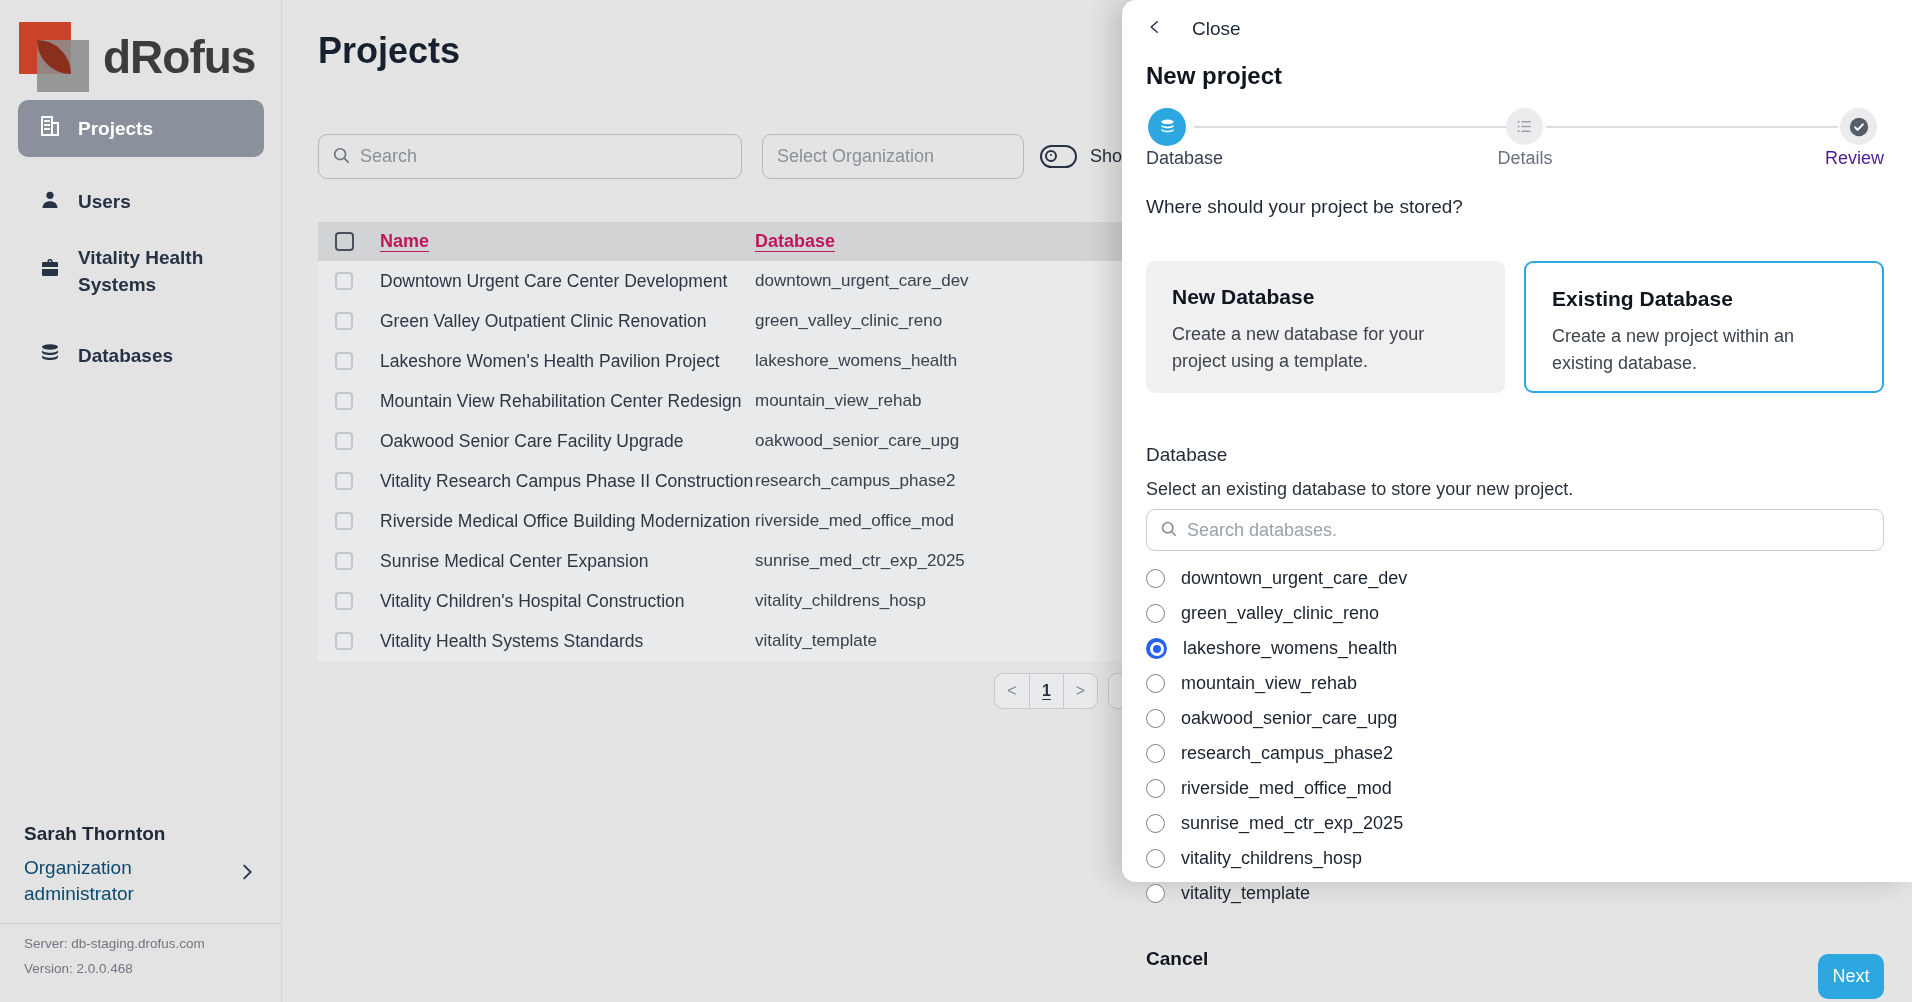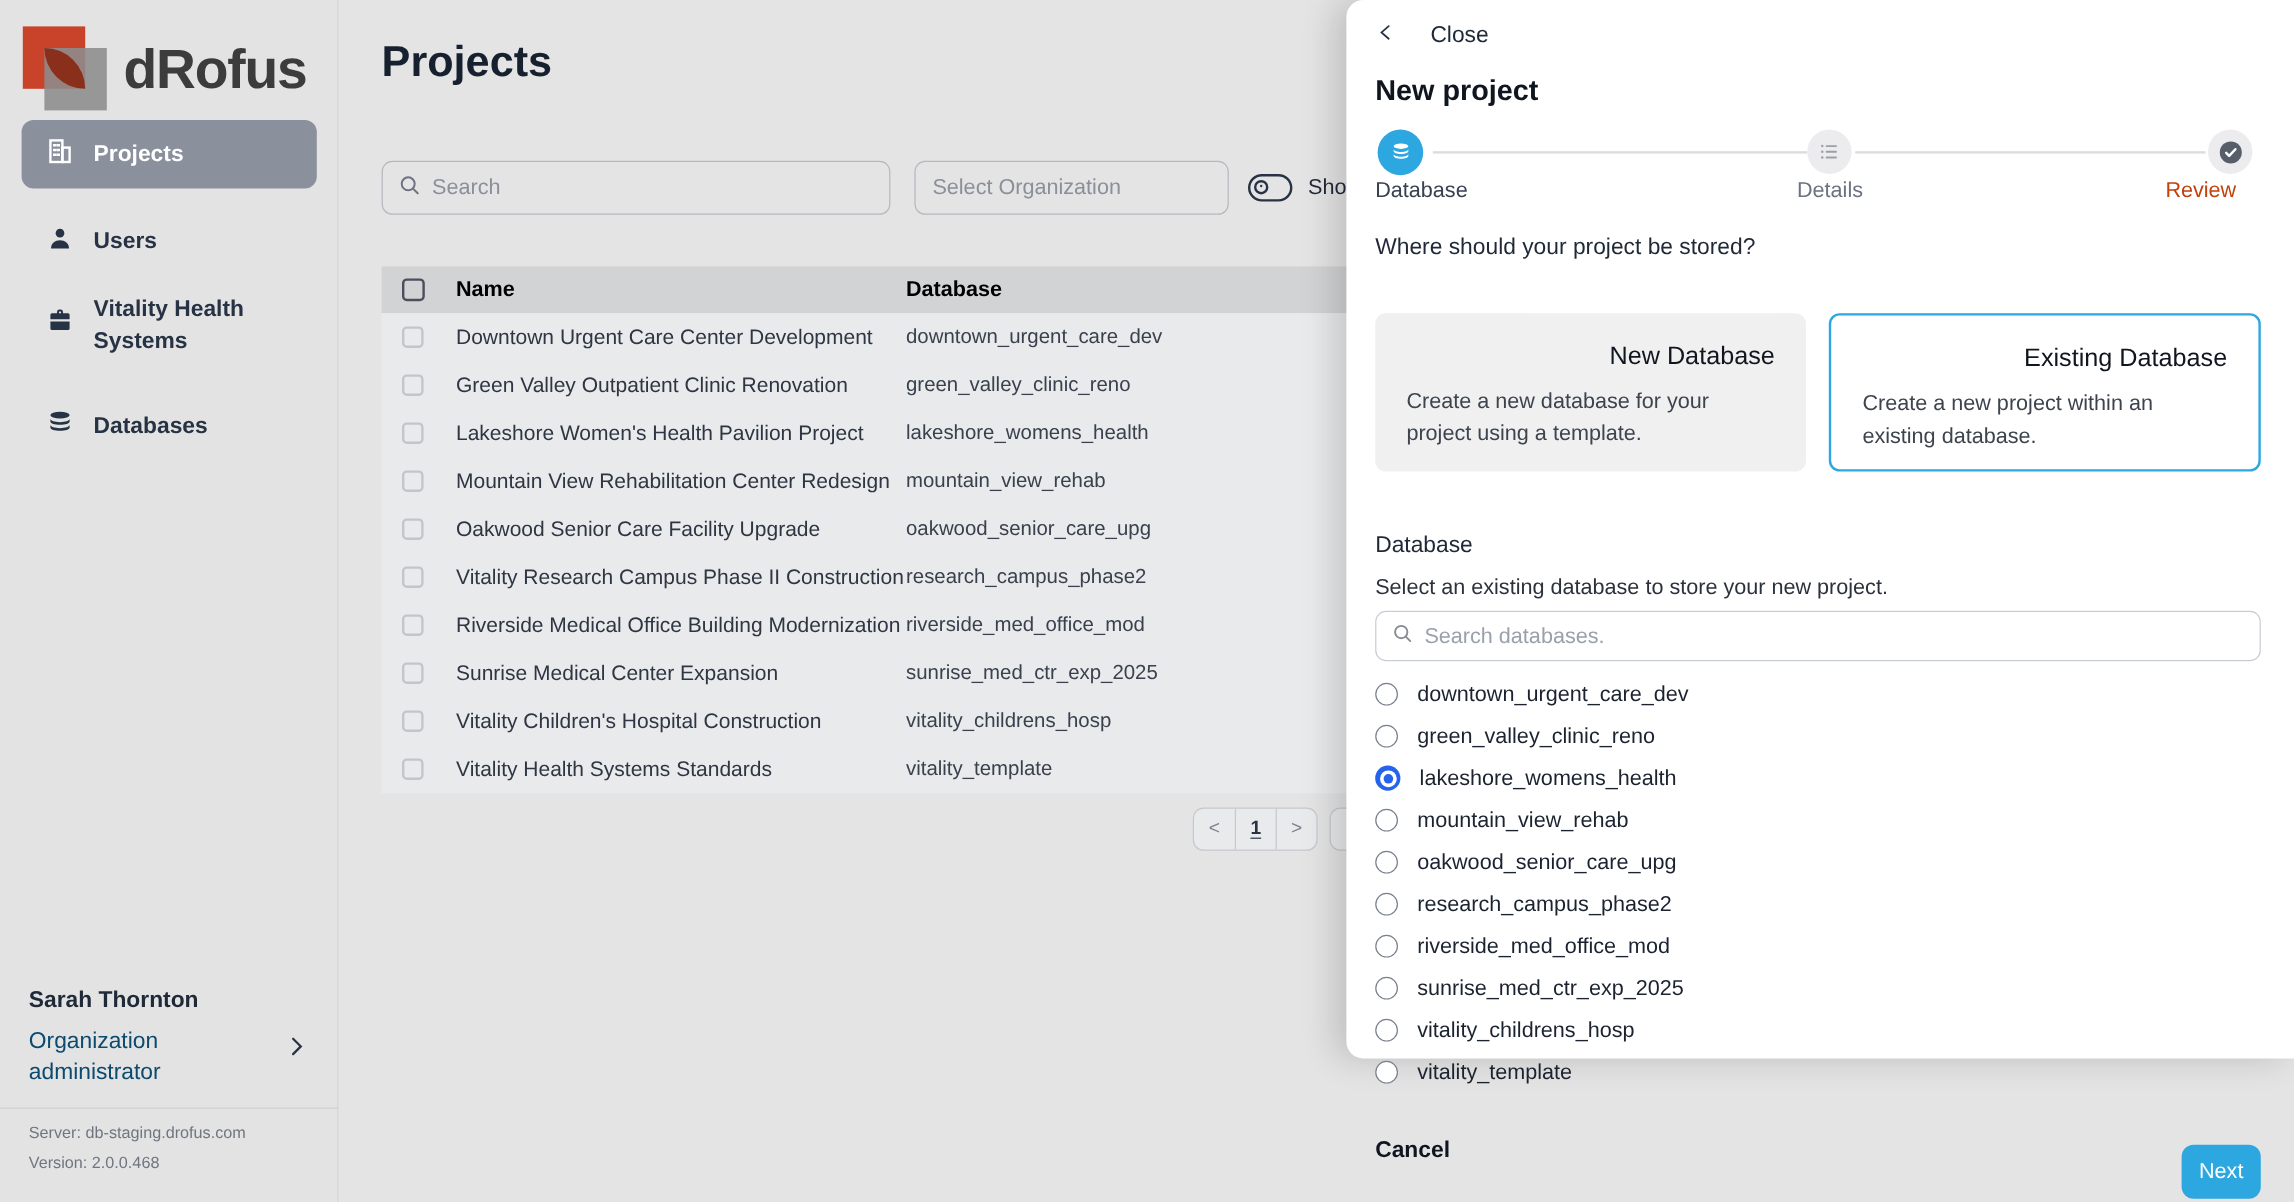--- a/index.html
+++ b/index.html
@@ -51,21 +51,21 @@
   .toggle { width:37px; height:23px; border:2.5px solid #273345; border-radius:12px; position:relative; cursor:pointer; }
   .toggle .knob { position:absolute; left:3px; top:2.5px; width:12px; height:12px; border:2.5px solid #273345;
     border-radius:50%; }
   .toggle .knob::after { content:""; position:absolute; left:2.5px; top:2.5px; width:2px; height:2px;
     background:#273345; border-radius:50%; }
   .toggle-label { font-size:18px; color:#1f2937; }
 
   
   .table { position:absolute; left:318px; top:222px; width:1130px; }
   .thead { height:39px; background:#d2d3d5; display:flex; align-items:center; }
-  .th { font-size:18px; font-weight:700; color:#000000; text-underline-offset:4px; cursor:pointer; }
+  .th { font-size:18px; font-weight:700; color:#be185d; text-decoration:underline; text-underline-offset:4px; cursor:pointer; }
   .th-name { position:absolute; left:62px; }
   .th-db { position:absolute; left:437px; }
   .cb { width:19px; height:19px; border:2px solid #49505c; border-radius:4px; position:absolute; left:17px; cursor:pointer; }
   .tbody { background:#e9eaeb; }
   .trow { height:40px; position:relative; display:flex; align-items:center; cursor:pointer; }
   .trow .cb { border-color:#c2c6cb; width:18px; height:18px; }
   .cell-name { position:absolute; left:62px; font-size:17.5px; color:#2e3644; }
   .cell-db { position:absolute; left:437px; font-size:17px; color:#39414f; }
 
   .pagination { position:absolute; left:994px; top:673px; display:flex; border:1px solid #c5c8cd;
@@ -87,28 +87,28 @@
   .step-line { position:absolute; top:126px; height:2px; background:#dcdde0; }
   .sl1 { left:72px; width:312px; } .sl2 { left:424px; width:292px; }
   .step-circle { position:absolute; top:108px; width:38px; height:38px; border-radius:50%;
     display:flex; align-items:center; justify-content:center; }
   .sc1 { left:26px; background:#2da7e0; }
   .sc2 { left:384px; background:#ececee; width:37px; height:37px; }
   .sc3 { left:718px; background:#ececee; width:37px; height:37px; }
   .step-label { position:absolute; top:148px; font-size:18px; }
   .stl1 { left:24px; color:#374151; }
   .stl2 { left:356px; width:94px; text-align:center; color:#6b7280; }
-  .stl3 { left:662px; width:100px; text-align:center; color:#c2410c; }
+  .stl3 { left:662px; width:100px; text-align:right; color:#4c1d95; }
 
   .question { position:absolute; left:24px; top:196px; font-size:19px; color:#1f2937; }
 
   .card { position:absolute; top:261px; height:132px; border-radius:9px; padding:24px 26px; cursor:pointer; }
   .card1 { left:24px; width:359px; background:#f0f0f1; }
   .card2 { left:402px; width:360px; background:#ffffff; border:2px solid #2da7e0; }
-  .card h3 { font-size:21px; font-weight:400; color:#10161f; margin-bottom:12px;text-align:right; }
+  .card h3 { font-size:21px; font-weight:700; color:#10161f; margin-bottom:12px; }
   .card p { font-size:18px; color:#3d444e; line-height:27px; }
 
   .db-label { position:absolute; left:24px; top:444px; font-size:19px; color:#1f2937; }
   .db-hint { position:absolute; left:24px; top:479px; font-size:18px; color:#2b323c; }
   .panel-search { position:absolute; left:24px; top:509px; width:738px; height:42px; background:#fff;
     border:1px solid #c8cdd4; border-radius:9px; display:flex; align-items:center; padding:0 12px; gap:9px; }
   .panel-search input { font-size:18px; }
   .panel-search input::placeholder { color:#9aa1ab; }
 
   .opt { position:absolute; left:24px; display:flex; align-items:center; gap:16px; height:35px; cursor:pointer; }

